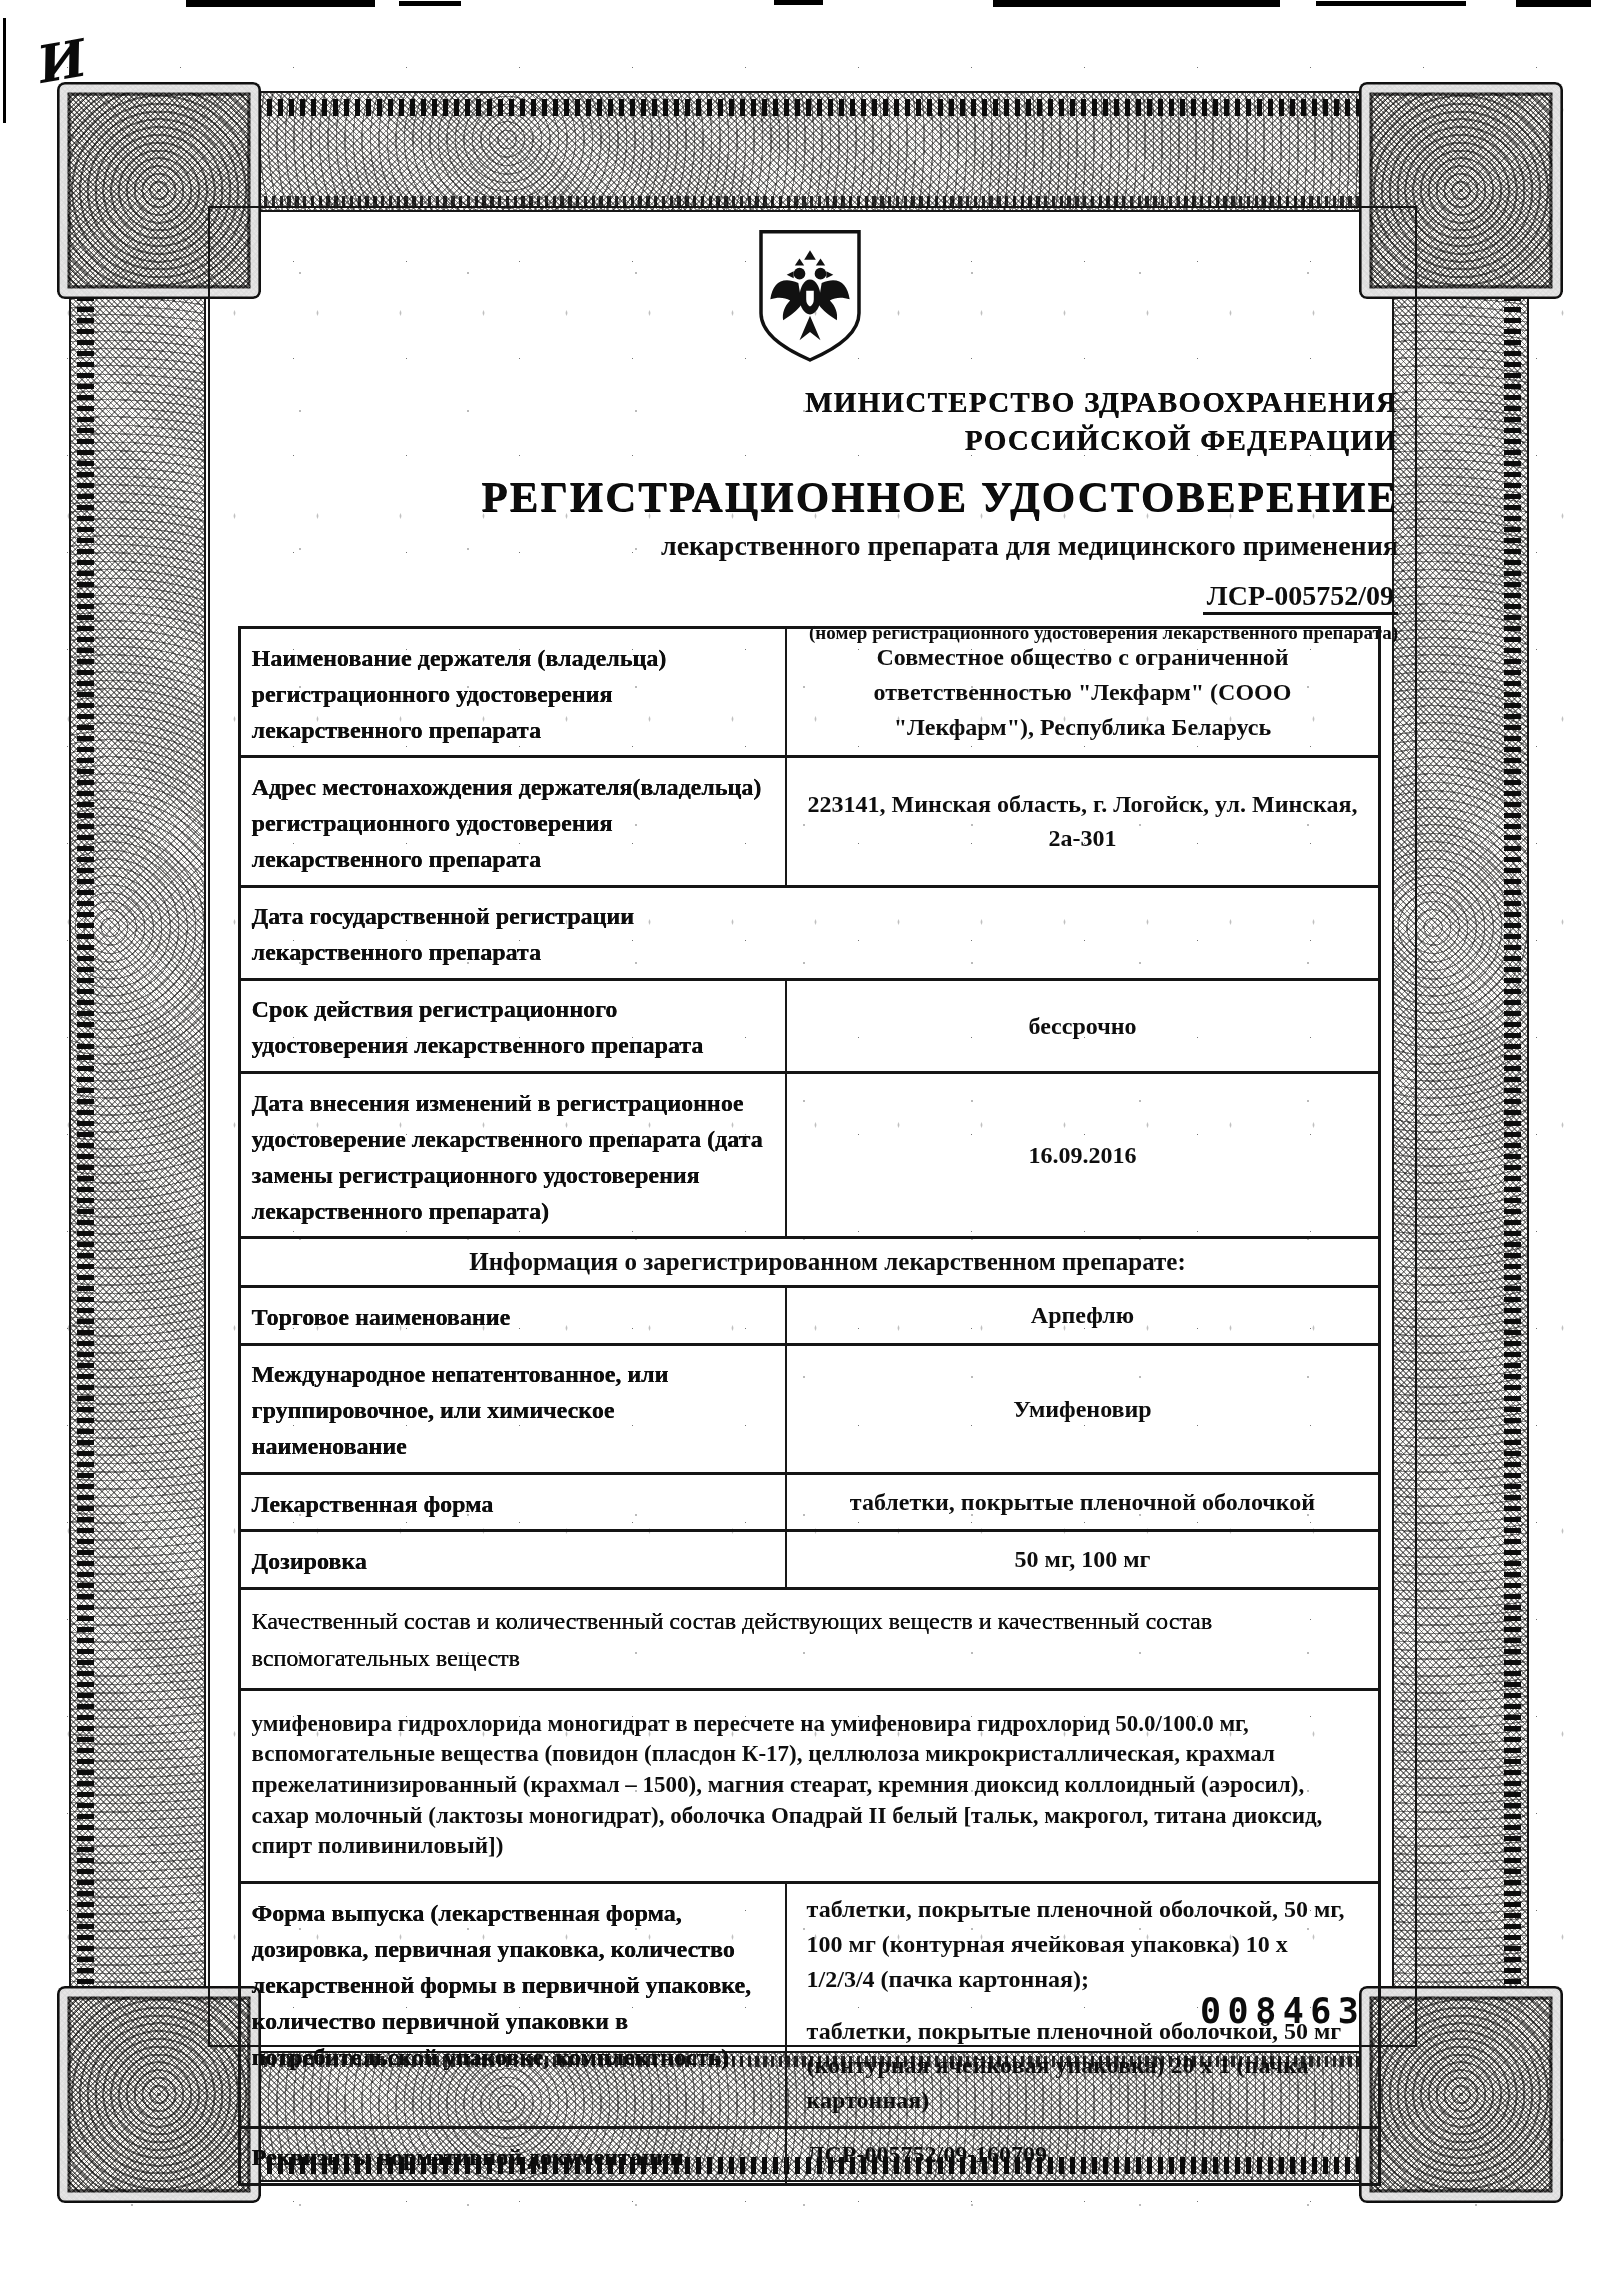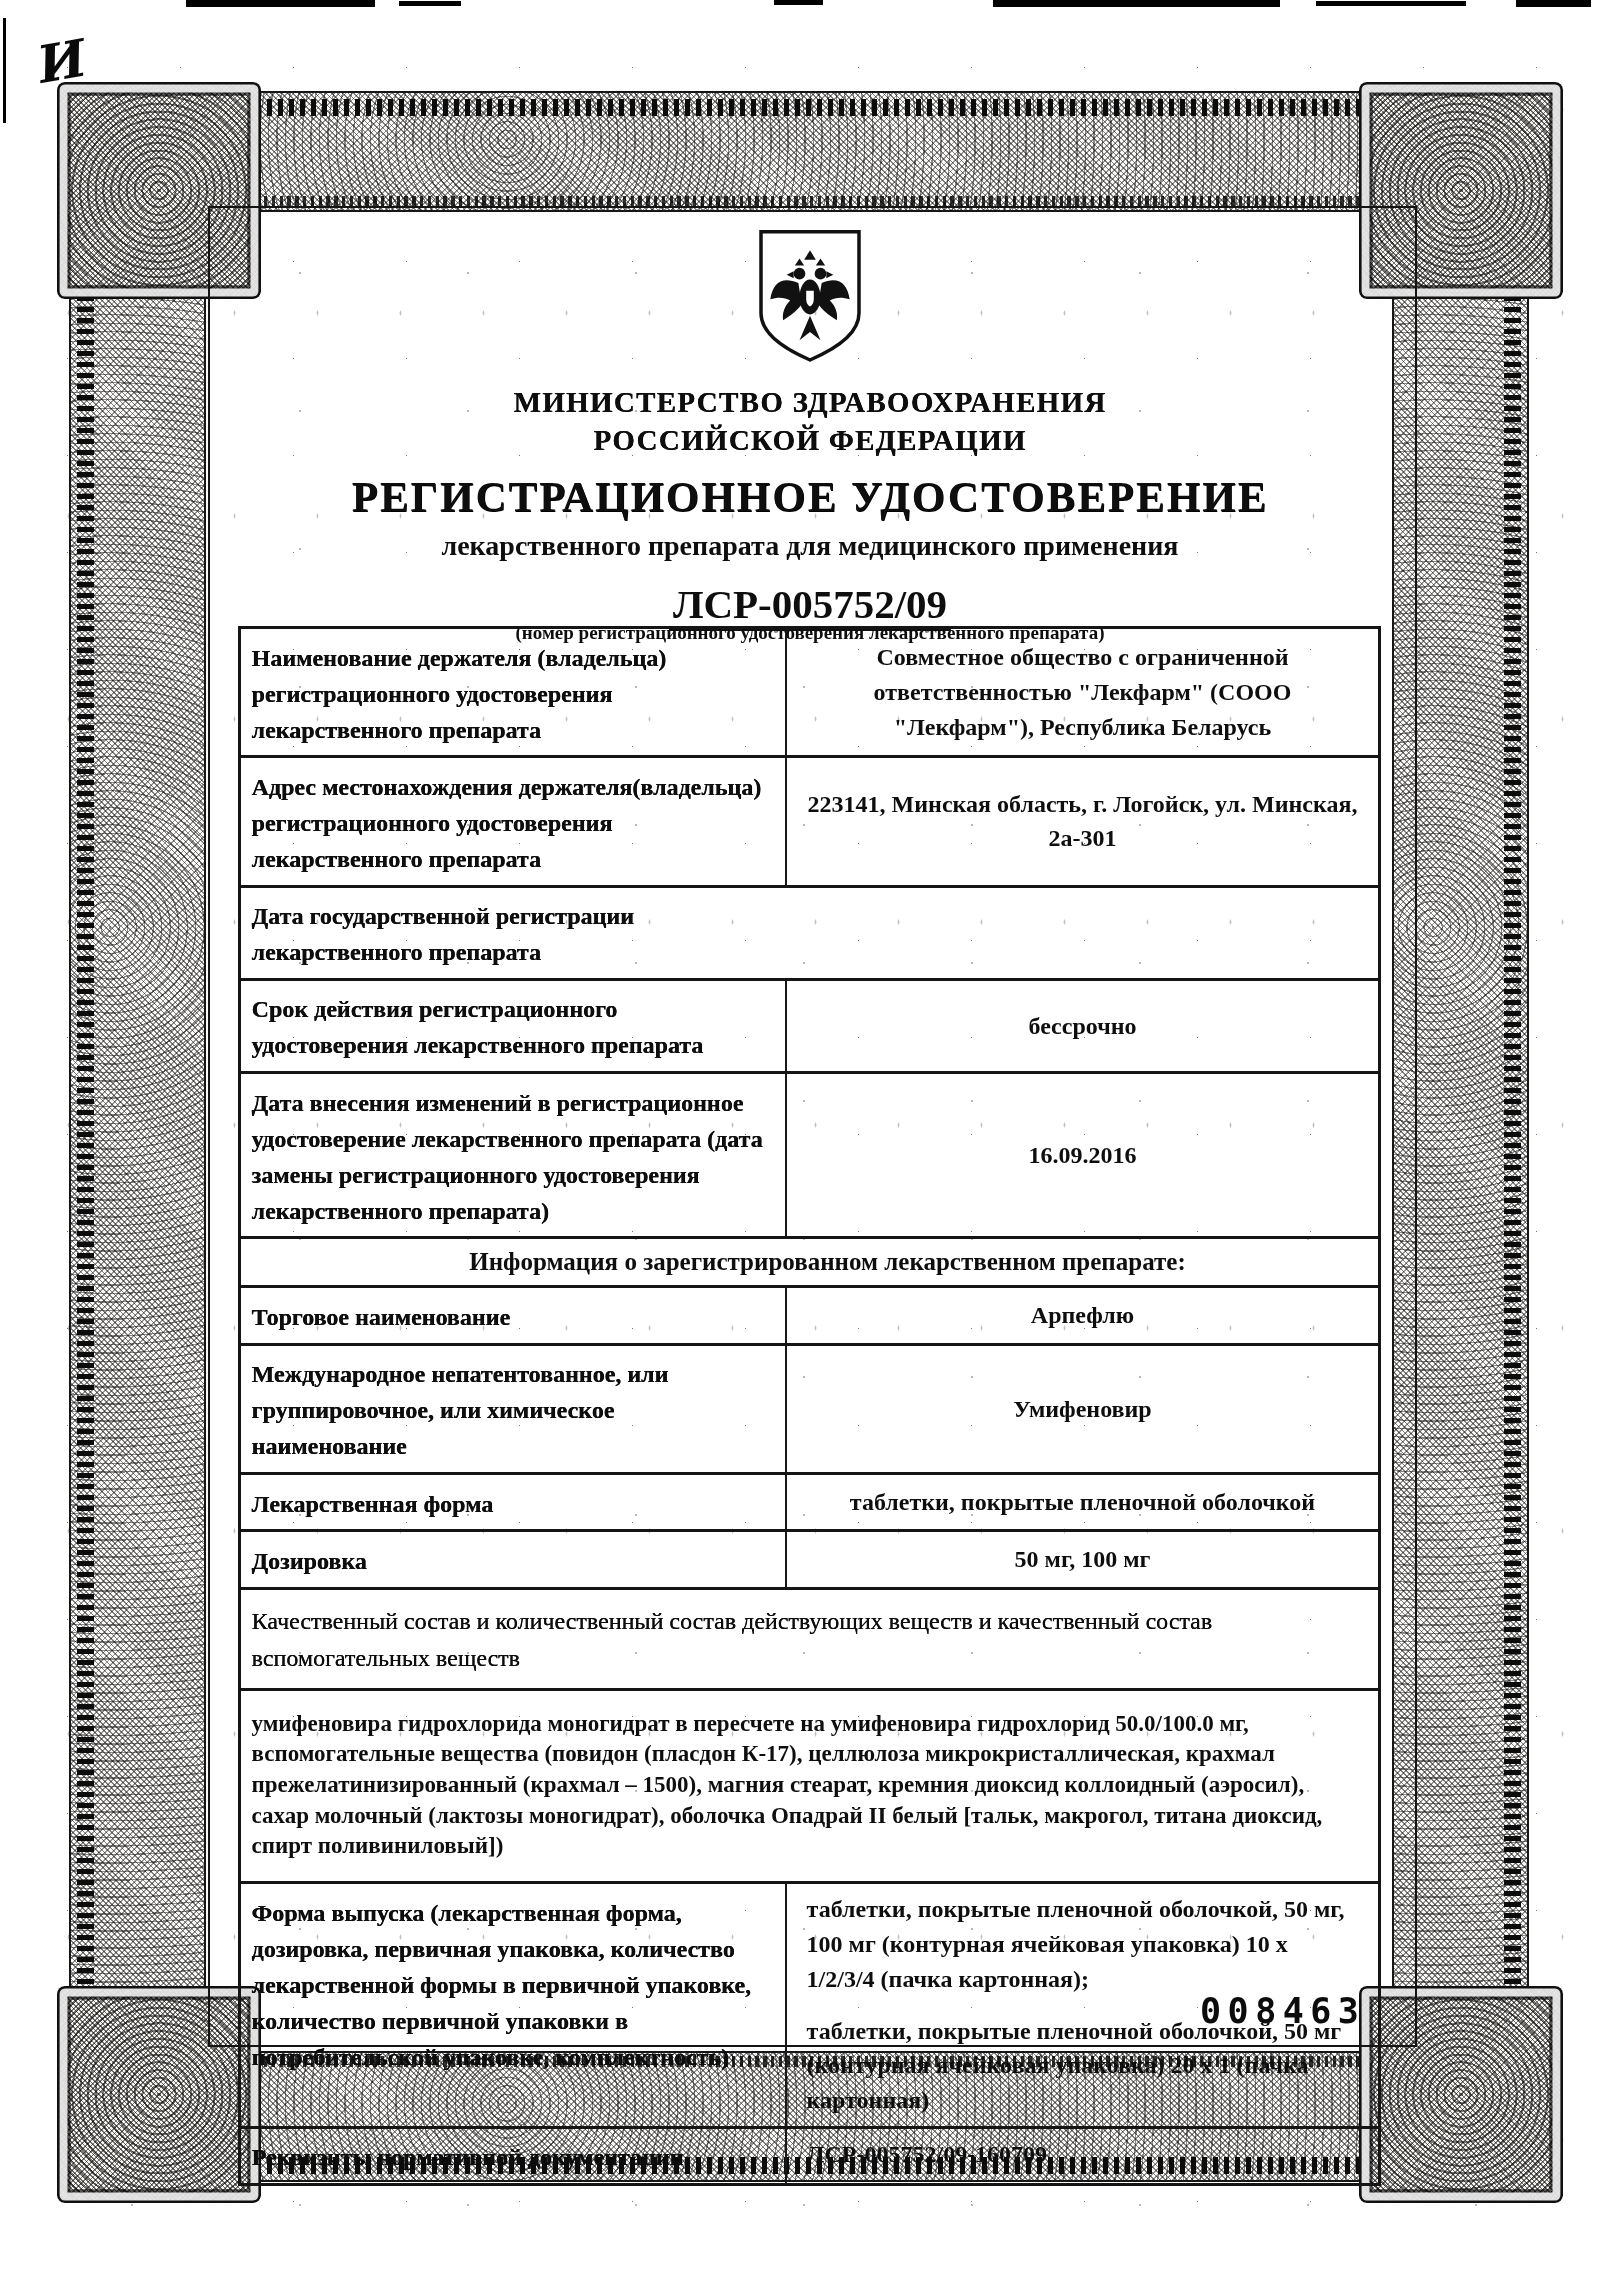--- a/index.html
+++ b/index.html
@@ -63,25 +63,25 @@
   .corner-tr{left:1359px;top:82px;}
   .corner-bl{left:57px;top:1986px;}
   .corner-br{left:1359px;top:1986px;}
   .inner-frame{
     position:absolute;z-index:3;left:208px;top:206px;width:1205px;height:1837px;
     border:2.6px solid #141414;pointer-events:none;
   }
   
   .content{position:absolute;inset:0;z-index:5;}
   .emblem{position:absolute;left:751px;top:227px;}
-  .center-line{position:absolute;left:222px;width:1176px;text-align:center;}
+  .center-line{position:absolute;left:222px;width:1176px;text-align:right;}
   .ministry{top:384px;font-size:29px;font-weight:700;letter-spacing:1.3px;line-height:1.3;text-shadow:0.3px 0.3px 0 #000;}
   .title{top:472px;font-size:43px;font-weight:700;letter-spacing:2px;text-shadow:0.5px 0.5px 0 #000;}
   .subtitle{top:530px;font-size:28px;font-weight:700;}
-  .cert-number{top:580px;font-size:41px;font-weight:700;}
+  .cert-number{top:580px;font-size:28px;font-weight:700;}
   .cert-number span{border-bottom:3.3px solid #111;padding:0 3.9px 1.3px;}
   .number-caption{top:622px;font-size:19px;font-weight:700;}
   
   .doc-table{
     position:absolute;left:238px;top:626px;width:1143px;
     border:3.3px solid #151515;box-sizing:border-box;
   }
   .t-row{display:grid;grid-template-columns:544px 1fr;border-top:3.3px solid #151515;}
   .t-row:first-child{border-top:none;}
   .lbl{font-weight:700;font-size:24px;line-height:1.5;padding:10.5px 17px 7.8px 10.5px;text-shadow:0.3px 0.3px 0 #000;}

